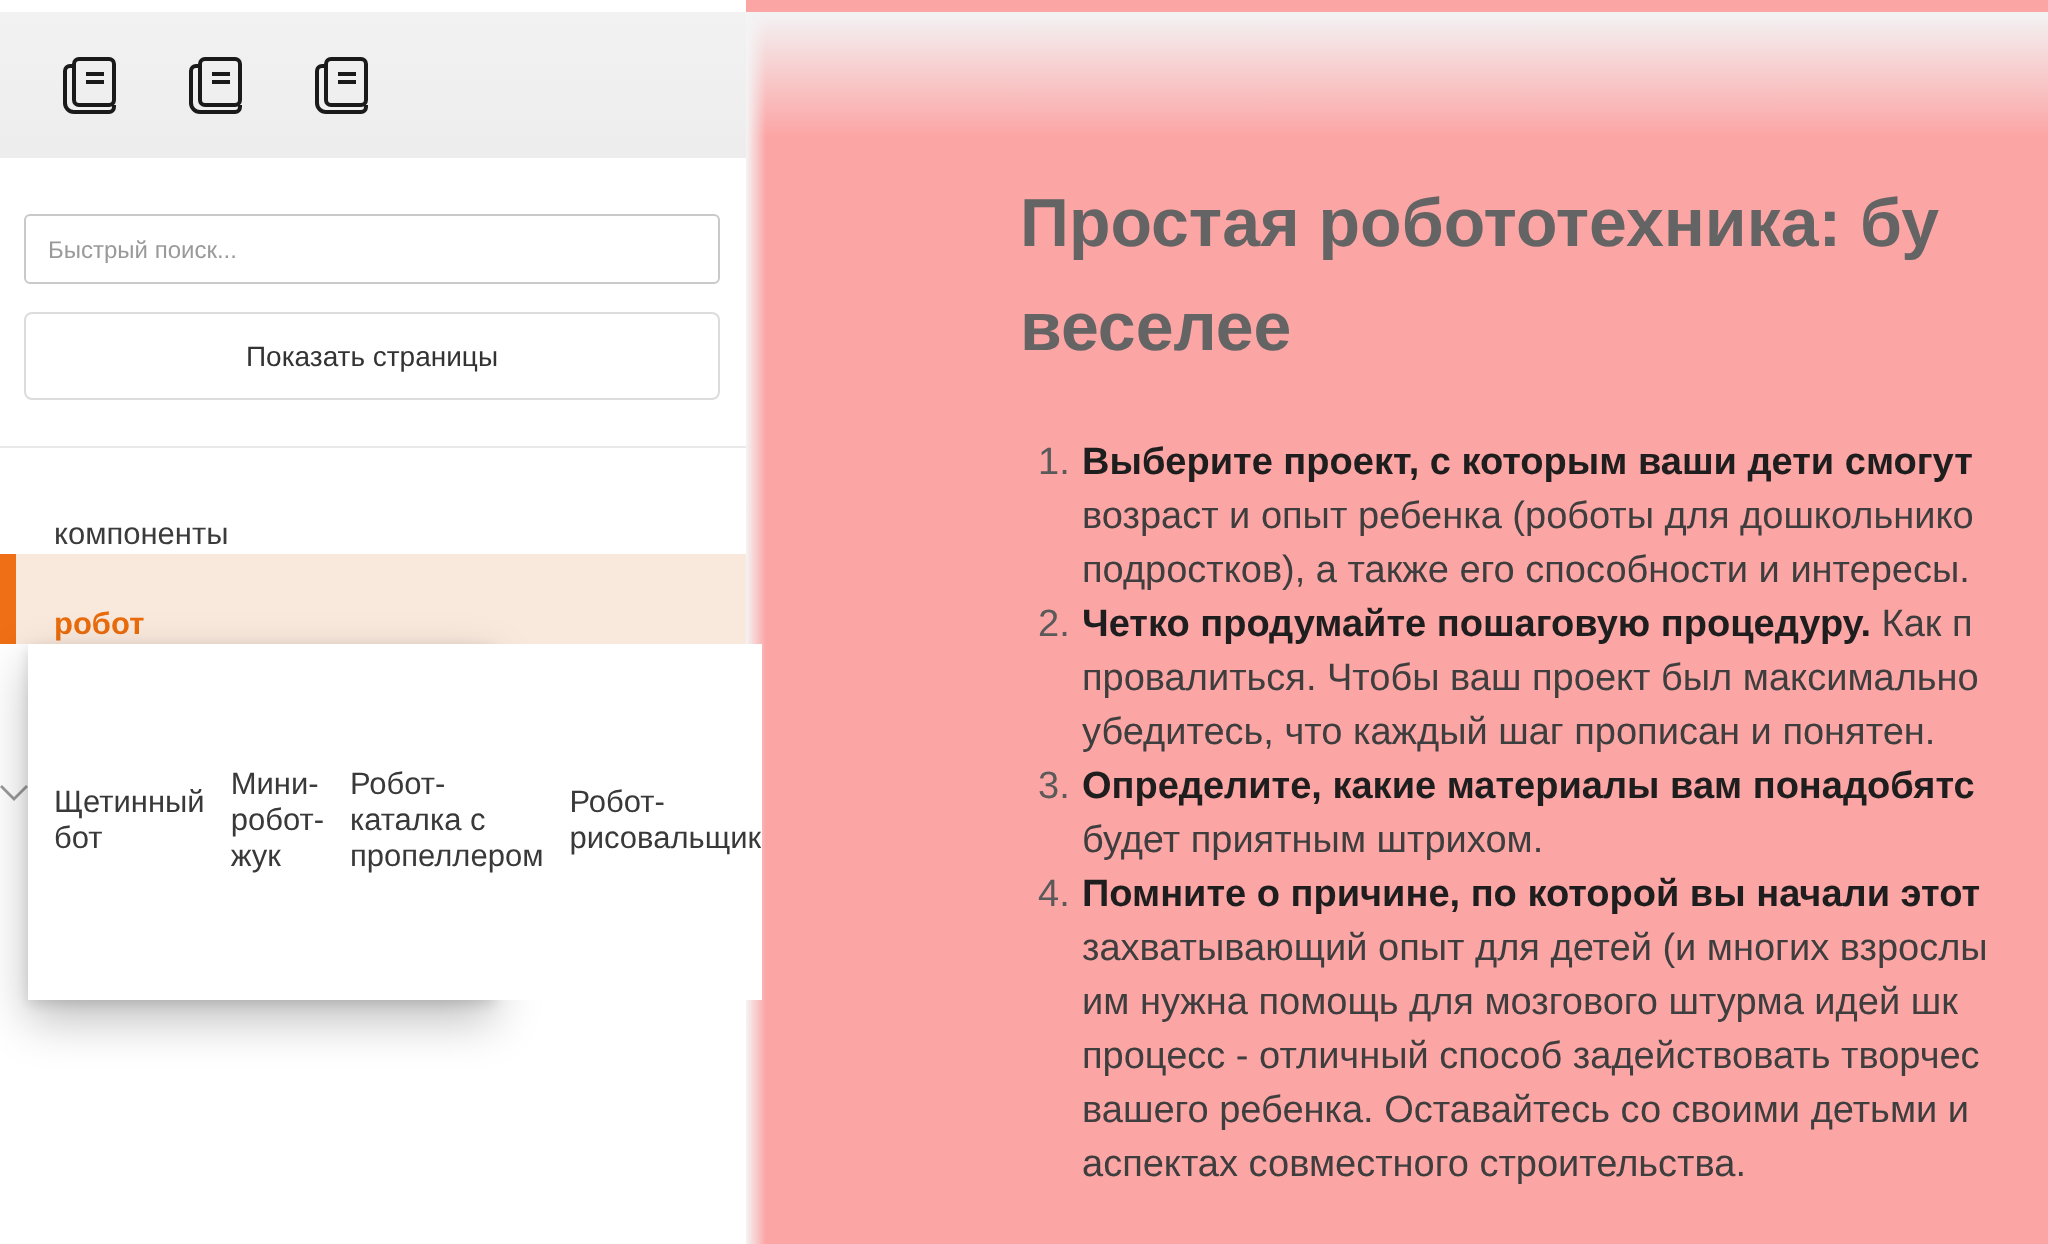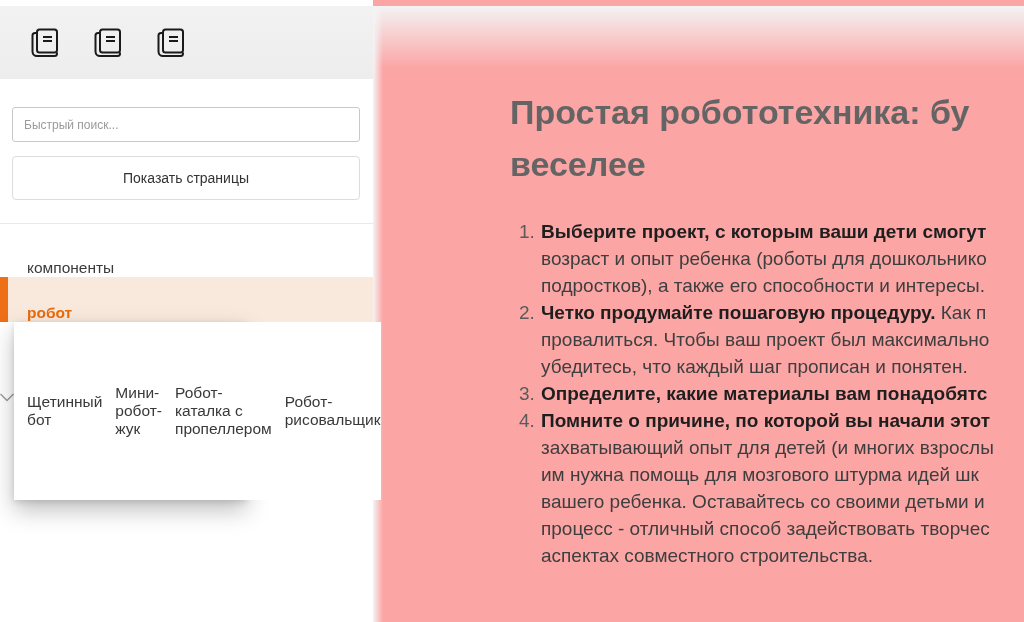--- a/index.html
+++ b/index.html
@@ -153,28 +153,29 @@
       </div>
       <div class="line"><span>провалиться. Чтобы ваш проект был максимально</span></div>
       <div class="line"><span>убедитесь, что каждый шаг прописан и понятен.</span></div>
     </div>
 
     <div>
       <div class="line">
         <span class="num">3.</span>
         <span class="b">Определите, какие материалы вам понадобятс</span><span></span>
       </div>
+      <div class="line"><span>будет приятным штрихом.</span></div>
     </div>
 
     <div>
       <div class="line">
         <span class="num">4.</span>
         <span class="b">Помните о причине, по которой вы начали этот</span><span></span>
       </div>
       <div class="line"><span>захватывающий опыт для детей (и многих взрослы</span></div>
       <div class="line"><span>им нужна помощь для мозгового штурма идей шк</span></div>
+      <div class="line"><span>процесс - отличный способ задействовать творчес</span></div>
       <div class="line"><span>вашего ребенка. Оставайтесь со своими детьми и</span></div>
-      <div class="line"><span>процесс - отличный способ задействовать творчес</span></div>
       <div class="line"><span>аспектах совместного строительства.</span></div>
     </div>
 
   </div>
 </div>
 
 </body></html>

